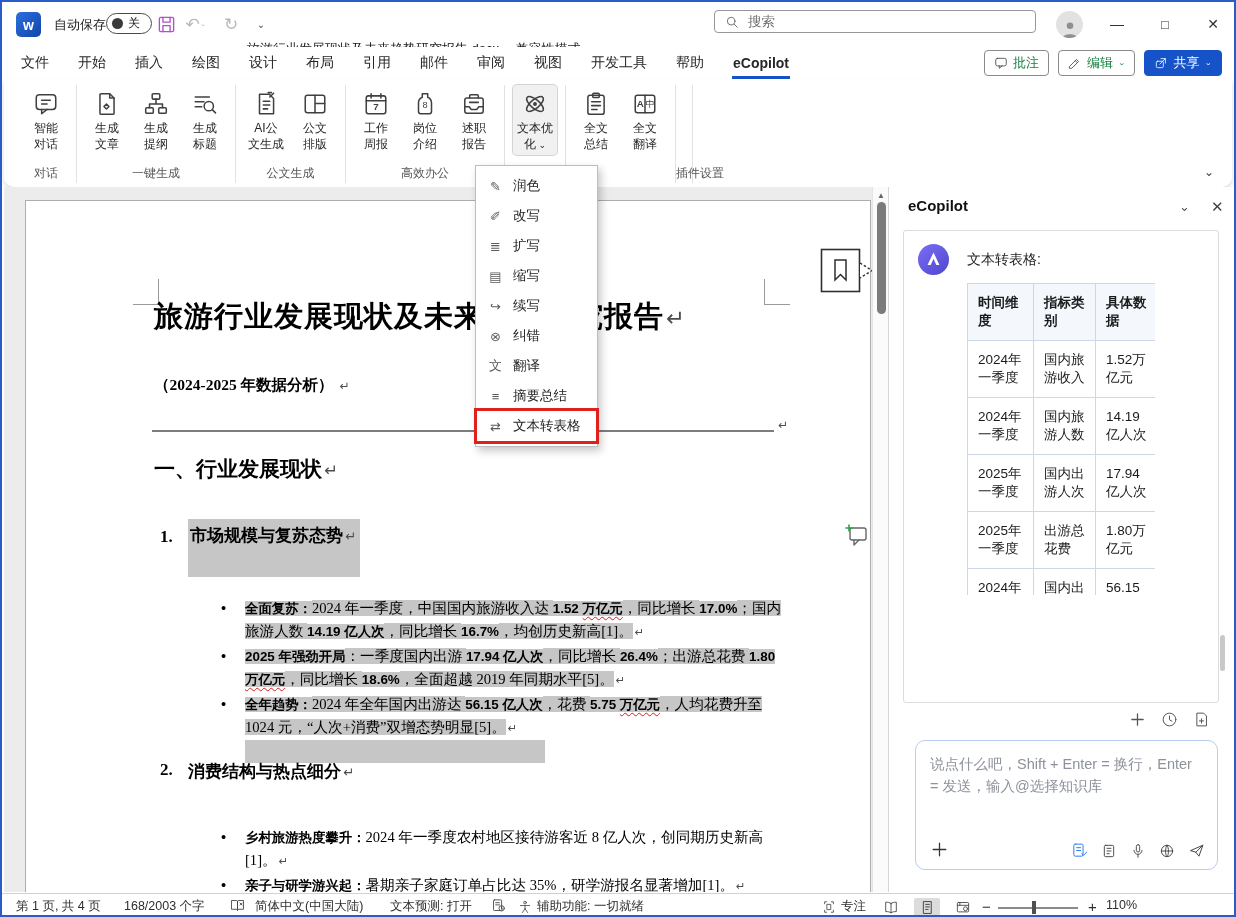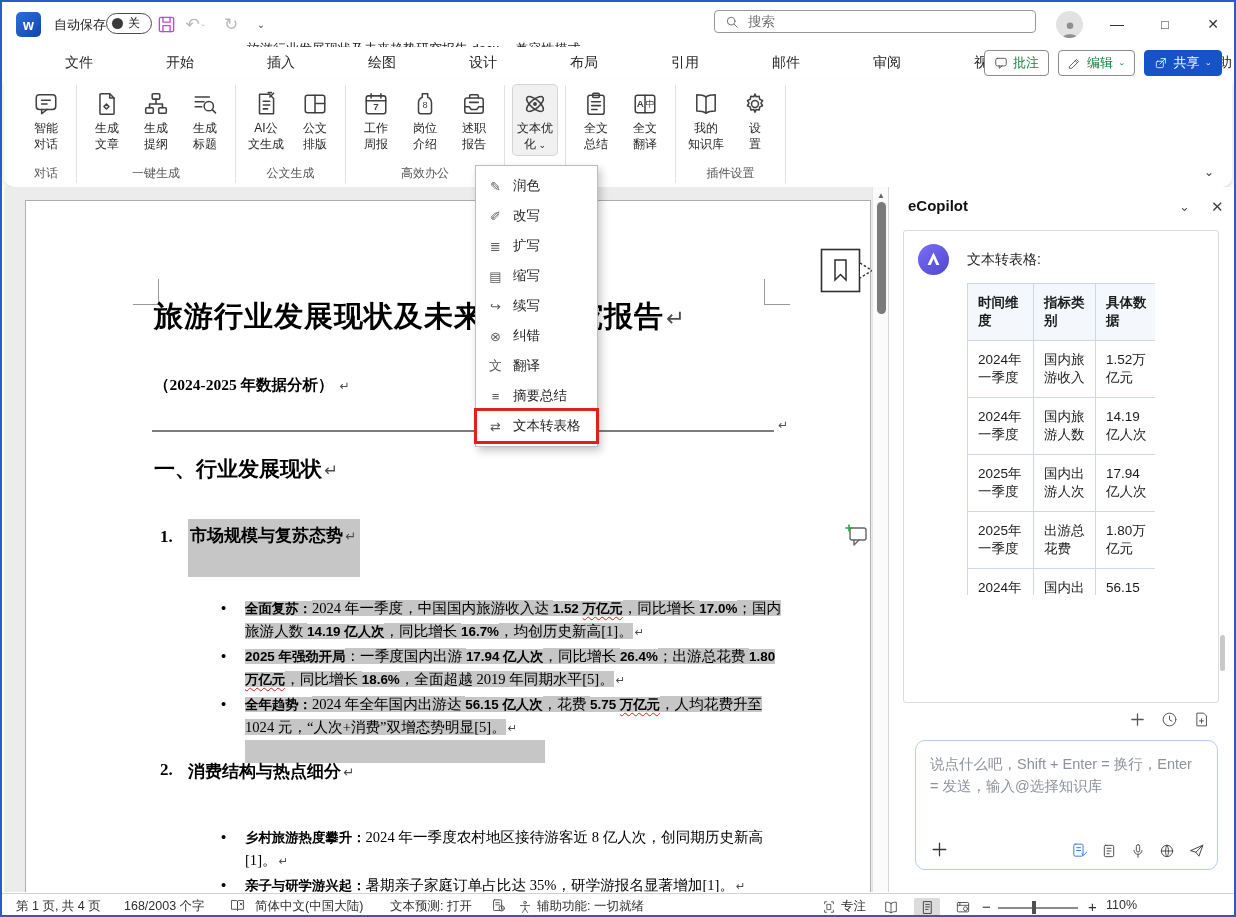--- a/index.html
+++ b/index.html
@@ -26,21 +26,21 @@
   .searchbox{position:absolute;left:712px;top:8px;width:322px;height:23px;border:1px solid #979797;
     border-radius:4px;background:#fff;display:flex;align-items:center;padding:0 10px;gap:9px;}
   .searchbox .ph{color:#6f6f6f;font-size:13.5px;}
   .avatar{position:absolute;left:1054px;top:9px;width:27px;height:27px;border-radius:50%;background:#e2e2e2;
     display:flex;align-items:flex-end;justify-content:center;overflow:hidden;}
   .winbtn{position:absolute;top:9px;width:30px;height:26px;display:flex;align-items:center;justify-content:center;font-size:14px;color:#333;}
 
   
   .menubar{position:absolute;left:0;top:45px;width:100%;height:32px;background:#fff;}
   .menu-tabs{position:absolute;left:18px;top:0;height:32px;display:flex;gap:27px;align-items:center;font-size:14px;color:#262626;}
-  .mtab{position:relative;padding:5px 1px;cursor:default;white-space:nowrap;margin-left:44px;}
+  .mtab{position:relative;padding:5px 1px;cursor:default;white-space:nowrap;}
   .mtab.active{font-weight:bold;}
   .mtab.active::after{content:"";position:absolute;left:0;right:0;bottom:-3px;height:3px;background:#1652c8;}
   .mb-right{position:absolute;right:12px;top:3px;display:flex;gap:9px;align-items:center;}
   .mb-btn{height:26px;border:1px solid #8a8a8a;border-radius:4px;background:#fff;display:flex;align-items:center;
     gap:5px;padding:0 9px;font-size:13px;color:#15803d;}
   .mb-btn.primary{background:#1652c8;border-color:#1652c8;color:#fff;}
   .mb-btn.primary .ic{stroke:#fff;}
   .chev{font-size:9px;color:inherit;transform:scaleY(.8);}
 
   
@@ -367,40 +367,20 @@
                   <text x="7.6" y="15" text-anchor="middle" font-size="9" stroke="none" fill="#404040" font-weight="bold">A</text>
                   <text x="16.6" y="15" text-anchor="middle" font-size="8.5" stroke="none" fill="#404040">中</text>
                 </svg>
               </div>
               <div class="rlabel">全文<br>翻译</div>
             </div>
           </div>
           <div class="rglabel"></div>
         </div>
         <div class="rgroup">
-          <div class="rbtns">
-            <div class="rbtn">
-              <div class="ricon">
-                <svg viewBox="0 0 24 24" width="26" height="26" class="ic">
-                  <path d="M12 5.5C10 4 7 3.5 3.5 3.5v15C7 18.5 10 19 12 20.5c2-1.5 5-2 8.5-2v-15C17 3.5 14 4 12 5.5z"></path>
-                  <path d="M12 5.5v15"></path>
-                </svg>
-              </div>
-              <div class="rlabel">我的<br>知识库</div>
-            </div>
-            <div class="rbtn">
-              <div class="ricon">
-                <svg viewBox="0 0 24 24" width="26" height="26" class="ic">
-                  <circle cx="12" cy="12" r="3.2"></circle>
-                  <path d="M12 2.8l1.1 2.6 2.8-.5.5 2.8 2.6 1.1-1.5 2.4 1.5 2.4-2.6 1.1-.5 2.8-2.8-.5-1.1 2.6-1.1-2.6-2.8.5-.5-2.8-2.6-1.1 1.5-2.4-1.5-2.4 2.6-1.1.5-2.8 2.8.5z"></path>
-                </svg>
-              </div>
-              <div class="rlabel">设<br>置</div>
-            </div>
-          </div>
           <div class="rglabel">插件设置</div>
         </div>
       </div>
     <div class="ribbon-collapse">⌄</div>
   </div>
 
   <div class="dropdown">
       <div class="dd-item">
         <span class="dd-ic">✎</span>
         <span>润色</span>

